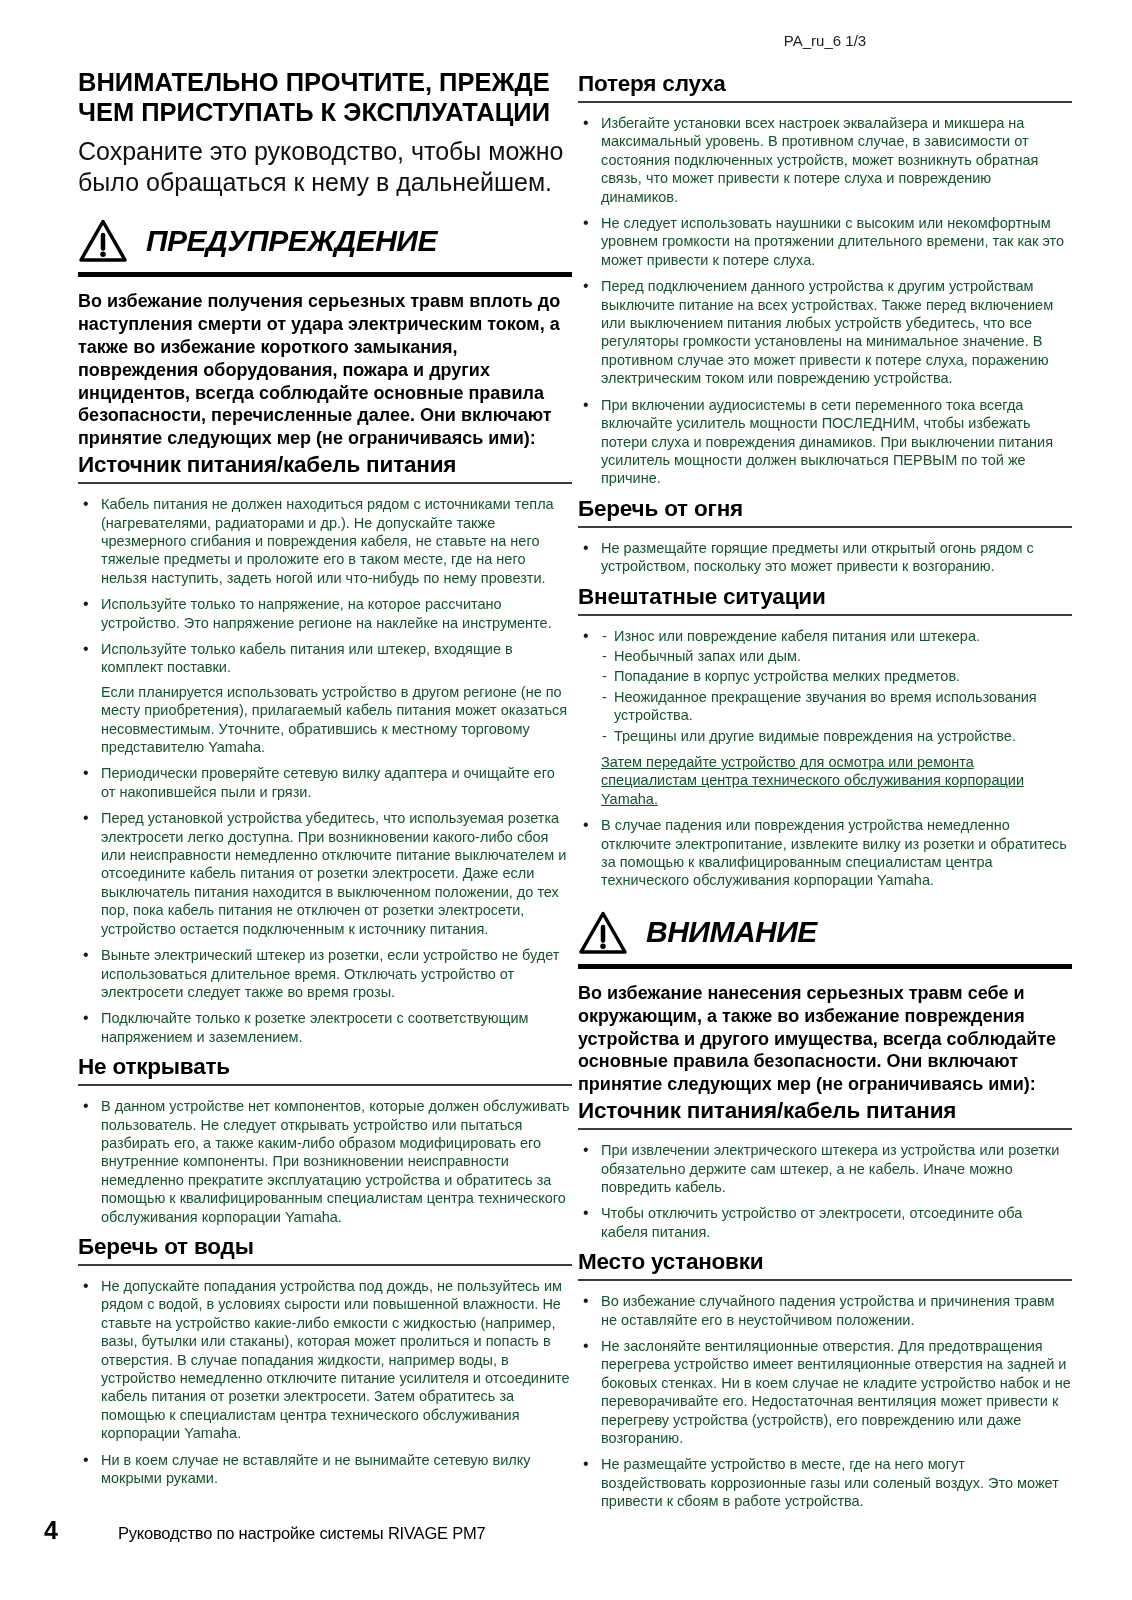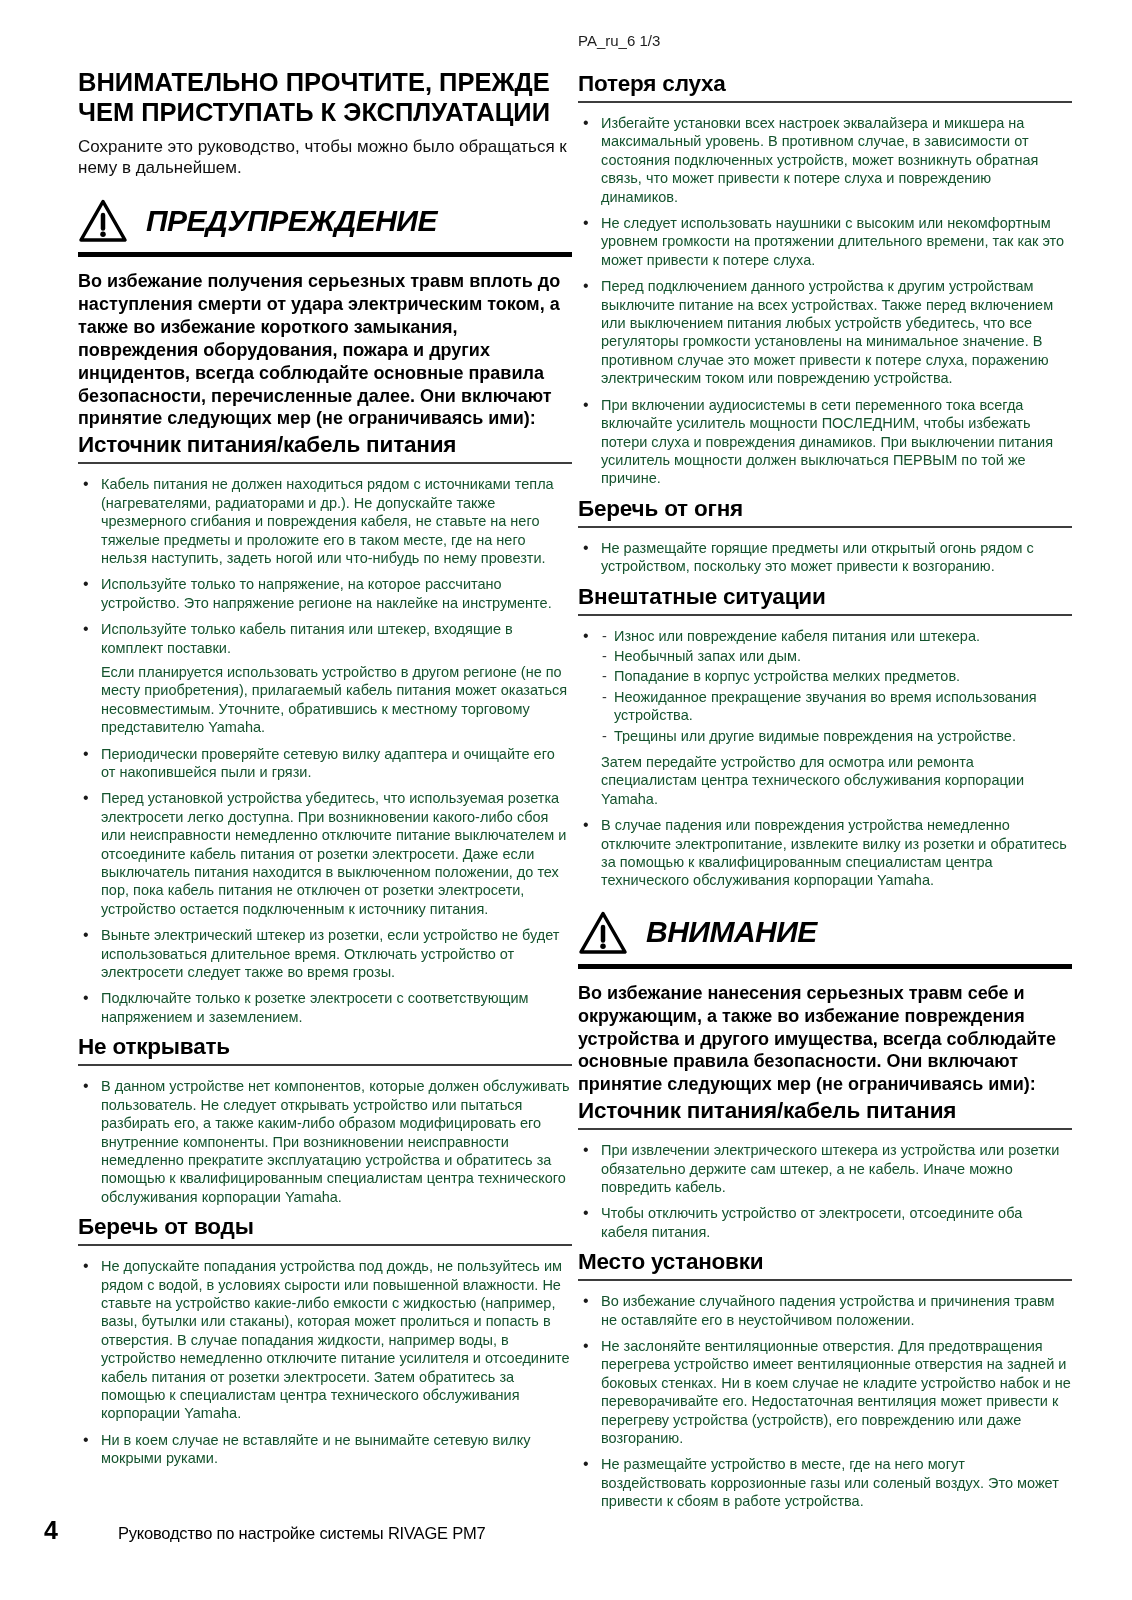--- a/index.html
+++ b/index.html
@@ -5,25 +5,25 @@
   html,body{margin:0;padding:0;background:#e8e8e8;}
   .page{
     width:1132px;height:1600px;position:relative;margin:0 auto;
     background:#ffffff;color:#000;overflow:hidden;
     font-family:"Liberation Sans", sans-serif;
   }
   .col{position:absolute;}
   .col-left{left:78px;top:60px;width:494px;}
   .col-right{left:578px;top:32px;width:494px;}
 
-  .doc-code{text-align:left;font-size:15px;color:#1d1d1d;margin:0 0 22px;}
+  .doc-code{text-align:center;font-size:15px;color:#1d1d1d;margin:0 0 22px;}
 
   .doc-title{font-size:43px;font-weight:bold;line-height:1.12;letter-spacing:-1px;margin:0;}
   .doc-subtitle{font-size:25.5px;font-weight:bold;line-height:1.18;margin:7px 0 0;}
-  .doc-note{font-size:17px;line-height:1.24;margin:9px 0 0;color:#101010;}
+  .doc-note{font-size:25px;line-height:1.24;margin:9px 0 0;color:#101010;}
 
   .warn-banner{display:flex;align-items:center;gap:18px;border-bottom:5px solid #000;
     padding-bottom:9px;margin-top:20px;}
   .warn-banner .tri{width:50px;height:45px;flex:0 0 auto;}
   .warn-label{font-size:30px;font-weight:bold;font-style:italic;letter-spacing:-0.5px;}
 
   .intro{font-size:18px;font-weight:bold;line-height:1.27;margin:13px 0 0;color:#000;}
 
   .section-heading{font-size:22.5px;font-weight:bold;margin:2px 0 0;padding-bottom:4px;
     border-bottom:2px solid #3d3d3d;letter-spacing:-0.2px;}
@@ -112,21 +112,21 @@
     <h3 class="section-heading">Внештатные ситуации</h3>
     <ul class="bullets">
       <li>
         <ul class="dash-list">
           <li>Износ или повреждение кабеля питания или штекера.</li>
           <li>Необычный запах или дым.</li>
           <li>Попадание в корпус устройства мелких предметов.</li>
           <li>Неожиданное прекращение звучания во время использования устройства.</li>
           <li>Трещины или другие видимые повреждения на устройстве.</li>
         </ul>
-        <p class="cont" style="margin-top:8px;">Затем передайте устройство для осмотра или ремонта специалистам центра технического обслуживания корпорации Yamaha.</p>
+        <p class="cont" style="margin-top:8px;text-decoration:underline;">Затем передайте устройство для осмотра или ремонта специалистам центра технического обслуживания корпорации Yamaha.</p>
       </li>
       <li><span>В случае падения или повреждения устройства немедленно отключите электропитание, извлеките вилку из розетки и обратитесь за помощью к квалифицированным специалистам центра технического обслуживания корпорации Yamaha.</span></li>
     </ul>
 
     <div class="warn-banner">
       <svg class="tri" viewBox="0 0 100 90" aria-hidden="true">
         <path d="M50 7 L94 84 L6 84 Z" fill="none" stroke="#000" stroke-width="7" stroke-linejoin="round"></path>
         <path d="M50 34 L50 61" stroke="#000" stroke-width="9" stroke-linecap="round"></path>
         <circle cx="50" cy="72.5" r="5.5" fill="#000"></circle>
       </svg>

